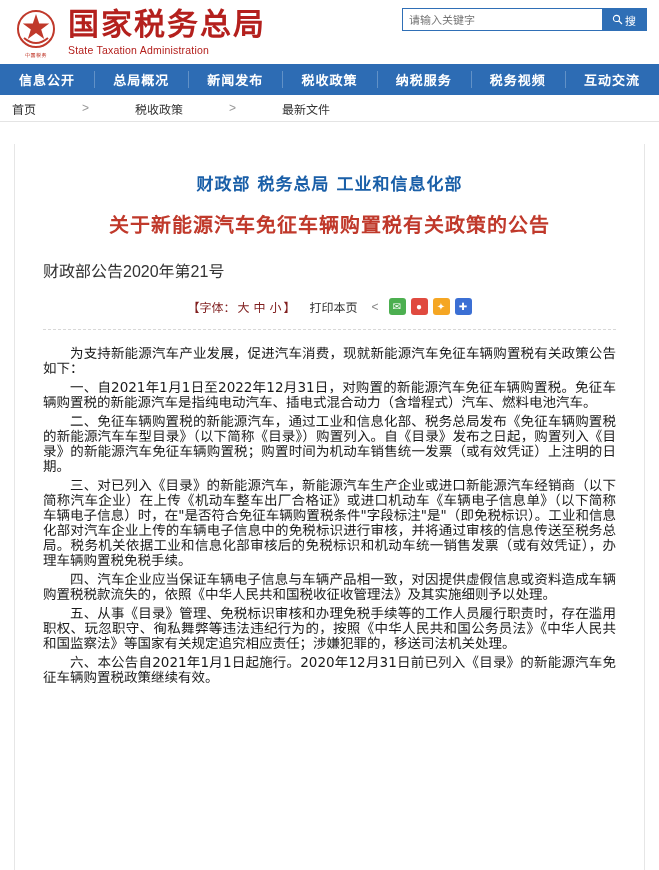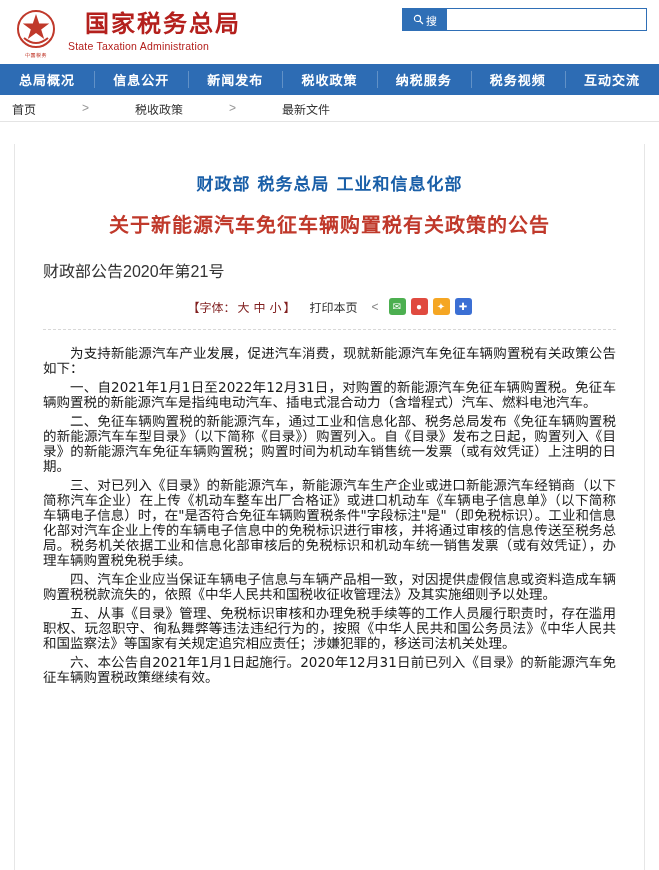--- a/index.html
+++ b/index.html
@@ -39,26 +39,25 @@
     color: #c0392b;
     letter-spacing: 0.5px;
   }
   .org-names {
     display: flex;
     flex-direction: column;
     justify-content: center;
     line-height: 1;
   }
   .org-cn {
-    font-size: 24px;
+    font-size: 31px;
     font-weight: bold;
     color: #b4201d;
     letter-spacing: 2px;
     font-family: "DejaVu Sans", "Liberation Sans", sans-serif;
-    margin-left: 17px;
   }
   .org-en {
     font-size: 10.5px;
     color: #b4201d;
     letter-spacing: 0.2px;
     margin-top: 5px;
   }
 
   
   .search-block {
@@ -242,36 +241,37 @@
       <div class="emblem-caption">中国税务</div>
     </div>
     <div class="org-names">
       <div class="org-cn">国家税务总局</div>
       <div class="org-en">State Taxation Administration</div>
     </div>
   </div>
 
   <div class="search-block">
     <div class="search-row">
+      <input class="search-input" type="text" placeholder="请输入关键字" style="">
       <button class="search-btn">
         <span>
           <svg width="11" height="11" viewBox="0 0 16 16" aria-hidden="true">
             <circle cx="6.5" cy="6.5" r="4.5" fill="none" stroke="#ffffff" stroke-width="1.6"></circle>
             <line x1="10" y1="10" x2="14.5" y2="14.5" stroke="#ffffff" stroke-width="1.8"></line>
           </svg>
         </span>
         <span>搜</span>
       </button>
     </div>
   </div>
 </div>
 
 <div class="nav">
+  <div class="nav-item">信息公开</div>
   <div class="nav-item">总局概况</div>
-  <div class="nav-item">信息公开</div>
   <div class="nav-item">新闻发布</div>
   <div class="nav-item">税收政策</div>
   <div class="nav-item">纳税服务</div>
   <div class="nav-item">税务视频</div>
   <div class="nav-item">互动交流</div>
 </div>
 
 <div class="breadcrumb">
   <a href="#">首页</a>
   <span class="sep">&gt;</span>

